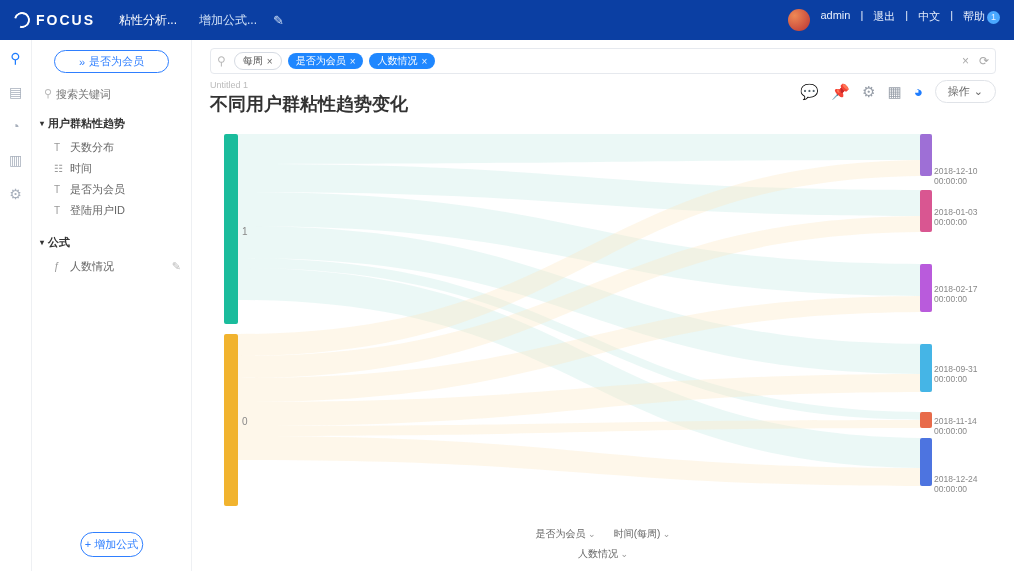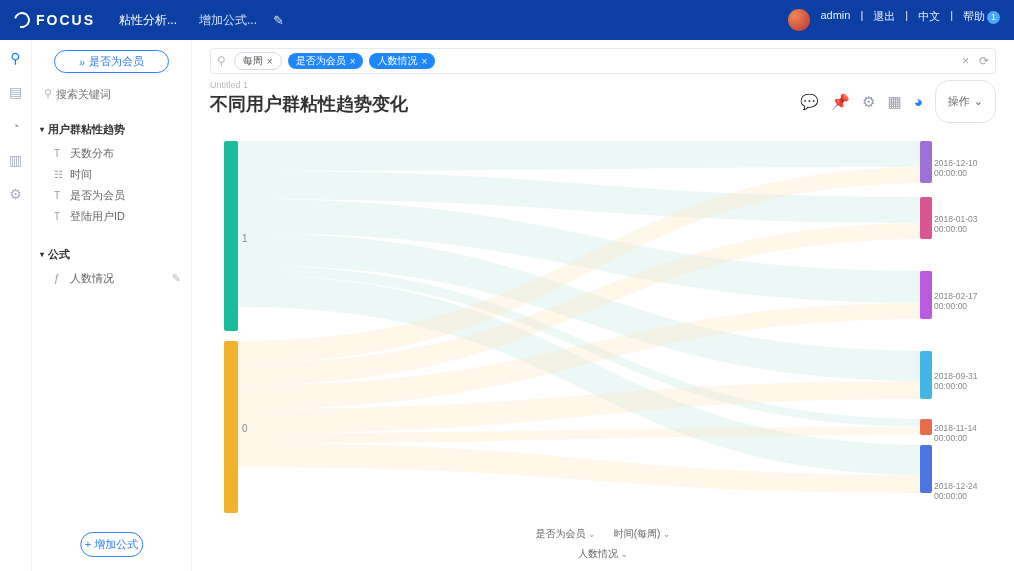--- a/index.html
+++ b/index.html
@@ -20,21 +20,21 @@
 .body { display: flex; height: 531px; }
 
 .rail { width: 32px; border-right: 1px solid #eef0f3; display: flex; flex-direction: column; align-items: center; padding-top: 10px; gap: 18px; }
 .rail-ic { width: 16px; height: 16px; color: #a8b0bc; cursor: pointer; font-size: 14px; display: flex; align-items: center; justify-content: center; }
 .rail-ic.act { color: #1f7dff; }
 
 .side { width: 160px; border-right: 1px solid #eef0f3; padding: 10px 8px; display: flex; flex-direction: column; position: relative; }
 .sel-data { margin: 0 auto; padding: 3px 24px; border: 1px solid #2f7fff; color: #2f7fff; border-radius: 14px; font-size: 11px; cursor: pointer; display: flex; align-items: center; gap: 4px; }
 .search { margin-top: 12px; display: flex; align-items: center; gap: 4px; color: #bbb; border: none; padding: 2px 4px; font-size: 11px; }
 .search input { border: none; outline: none; font-size: 11px; width: 100%; color: #666; }
-.grp { margin-top: 20px; }
+.grp { margin-top: 14px; }
 .grp-h { font-size: 11px; font-weight: 700; color: #333; display: flex; align-items: center; gap: 4px; cursor: pointer; }
 .grp-h::before { content: "▾"; font-size: 8px; }
 .grp-items { margin-top: 6px; }
 .col-item { display: flex; align-items: center; gap: 6px; padding: 3px 2px 3px 14px; font-size: 11px; color: #666; cursor: pointer; }
 .col-ic { width: 10px; font-size: 10px; color: #999; }
 .item-act { margin-left: auto; color: #bbb; font-size: 11px; }
 .add-formula { position: absolute; bottom: 14px; left: 50%; transform: translateX(-50%); padding: 4px 4px; border: 1px solid #2f7fff; color: #2f7fff; border-radius: 14px; font-size: 11px; cursor: pointer; }
 
 .main { flex: 1; display: flex; flex-direction: column; padding: 8px 18px 10px; overflow: hidden; }
 .qbar { display: flex; align-items: center; gap: 6px; border: 1px solid #e6e9ee; border-radius: 4px; padding: 3px 6px; }
@@ -45,37 +45,37 @@
 .chip-x { font-size: 10px; opacity: .9; }
 .qbar-r { margin-left: auto; display: flex; gap: 10px; color: #aaa; align-items: center; }
 .qbar-r span { cursor: pointer; font-size: 12px; }
 
 .titlebar { display: flex; align-items: flex-start; margin-top: 6px; }
 .crumb { font-size: 9px; color: #bbb; margin-bottom: 2px; }
 .title { font-size: 18px; font-weight: 600; color: #333; }
 .tb-icons { margin-left: auto; display: flex; align-items: center; gap: 12px; color: #989fa9; }
 .tb-ic { cursor: pointer; font-size: 15px; }
 .tb-ic.act { color: #1f7dff; }
-.ops { border: 1px solid #e0e3e8; border-radius: 14px; padding: 13px 12px; font-size: 11px; color: #666; cursor: pointer; display: flex; align-items: center; gap: 4px; }
+.ops { border: 1px solid #e0e3e8; border-radius: 14px; padding: 3px 12px; font-size: 11px; color: #666; cursor: pointer; display: flex; align-items: center; gap: 4px; }
 
 .chart { flex: 1; position: relative; margin-top: 18px; }
 .src { position: absolute; width: 14px; left: 14px; border-radius: 2px; }
 .src1 { top: 0; height: 190px; background: #1abc9c; }
 .src2 { top: 200px; height: 172px; background: #f1b32e; }
 .slab { position: absolute; left: 32px; font-size: 10px; color: #888; width: 8px; }
 .slab1 { top: 92px; } .slab2 { top: 282px; }
 .dst { position: absolute; width: 12px; right: 64px; border-radius: 2px; }
 .d0 { top: 0; height: 42px; background: #9e6fd6; }
 .d1 { top: 56px; height: 42px; background: #d95691; }
 .d2 { top: 130px; height: 48px; background: #b95bdc; }
 .d3 { top: 210px; height: 48px; background: #45b5e6; }
 .d4 { top: 278px; height: 16px; background: #e86b4a; }
 .d5 { top: 304px; height: 48px; background: #4d74e0; }
 .dlab { position: absolute; right: 0; font-size: 8.5px; color: #888; width: 62px; }
-.l0{top:17px}.l1{top:73px}.l2{top:150px}.l3{top:230px}.l4{top:282px}.l5{top:340px}
+.l0{top:32px}.l1{top:73px}.l2{top:150px}.l3{top:230px}.l4{top:282px}.l5{top:340px}
 
 .flowsvg { position: absolute; left: 28px; top: 0; width: 694px; height: 372px; }
 .flow { fill-opacity: .35; }
 .f-teal { fill: #c6ebe6; }
 .f-amber { fill: #fbe8c2; }
 
 .legend { display: flex; justify-content: center; gap: 18px; font-size: 10px; color: #666; margin-top: 6px; flex-wrap: wrap; }
 .legend span { cursor: pointer; }
 .legend span::after { content: " ⌄"; font-size: 9px; color: #999; }
 </style>

